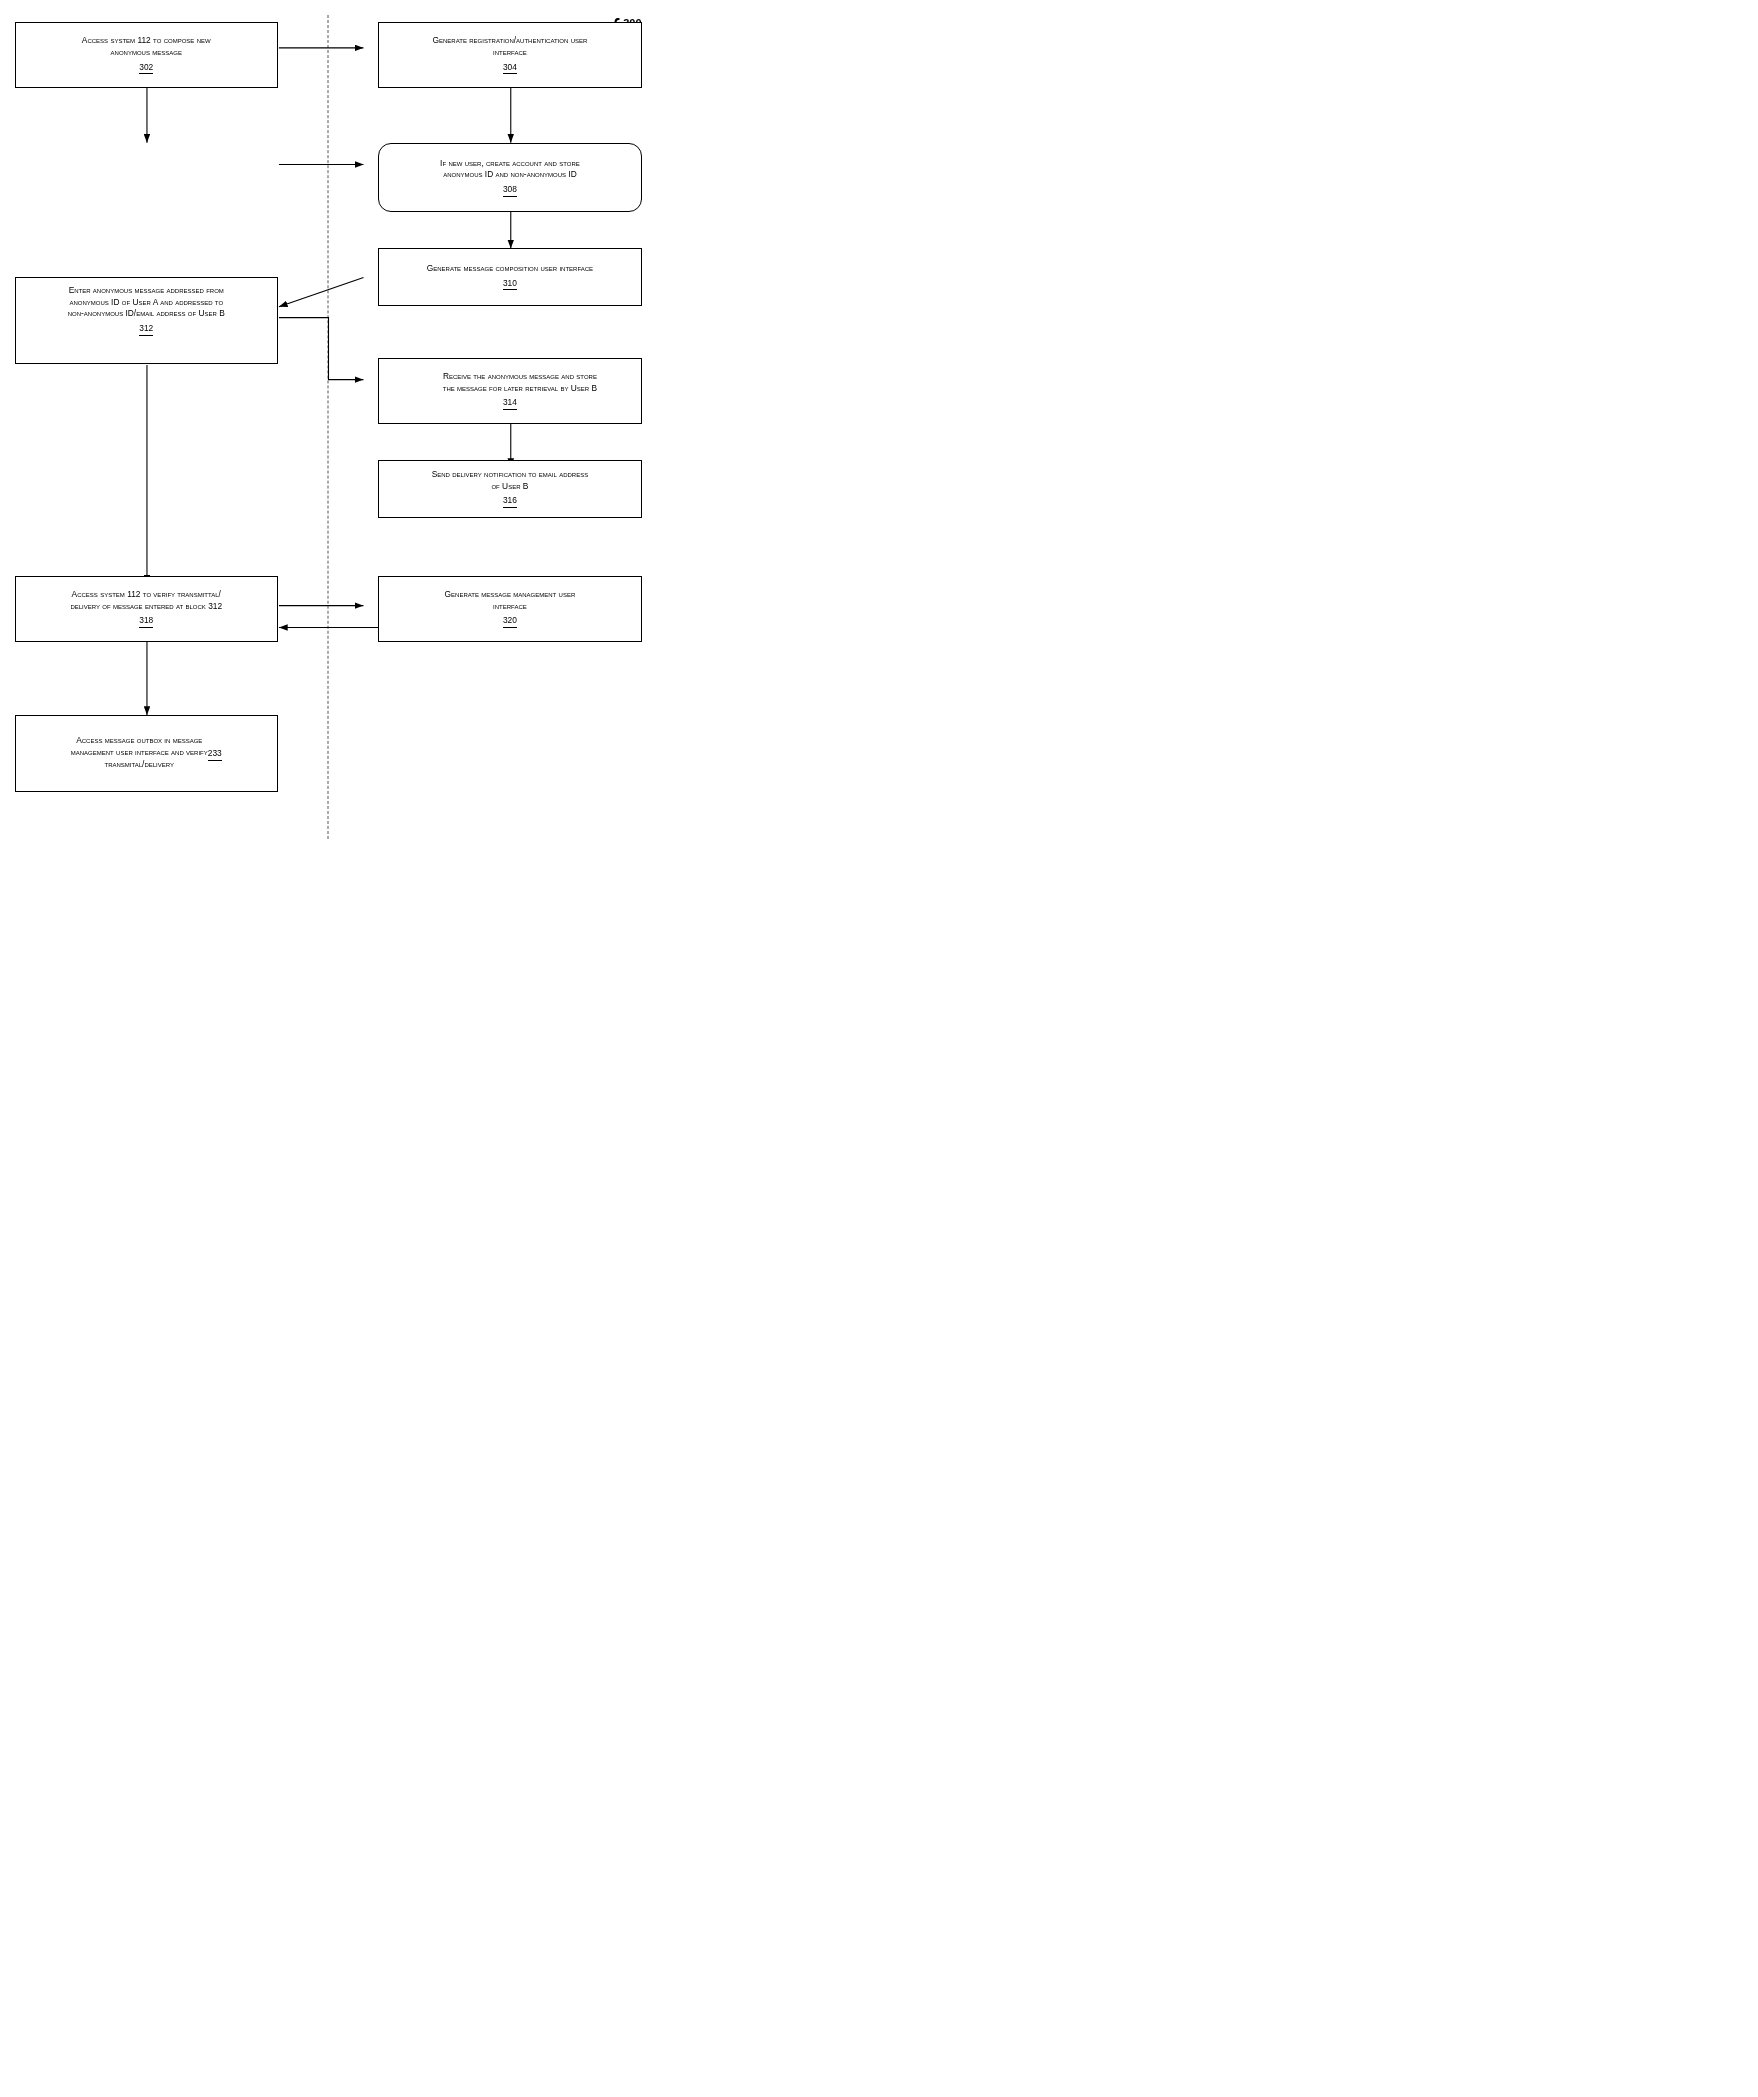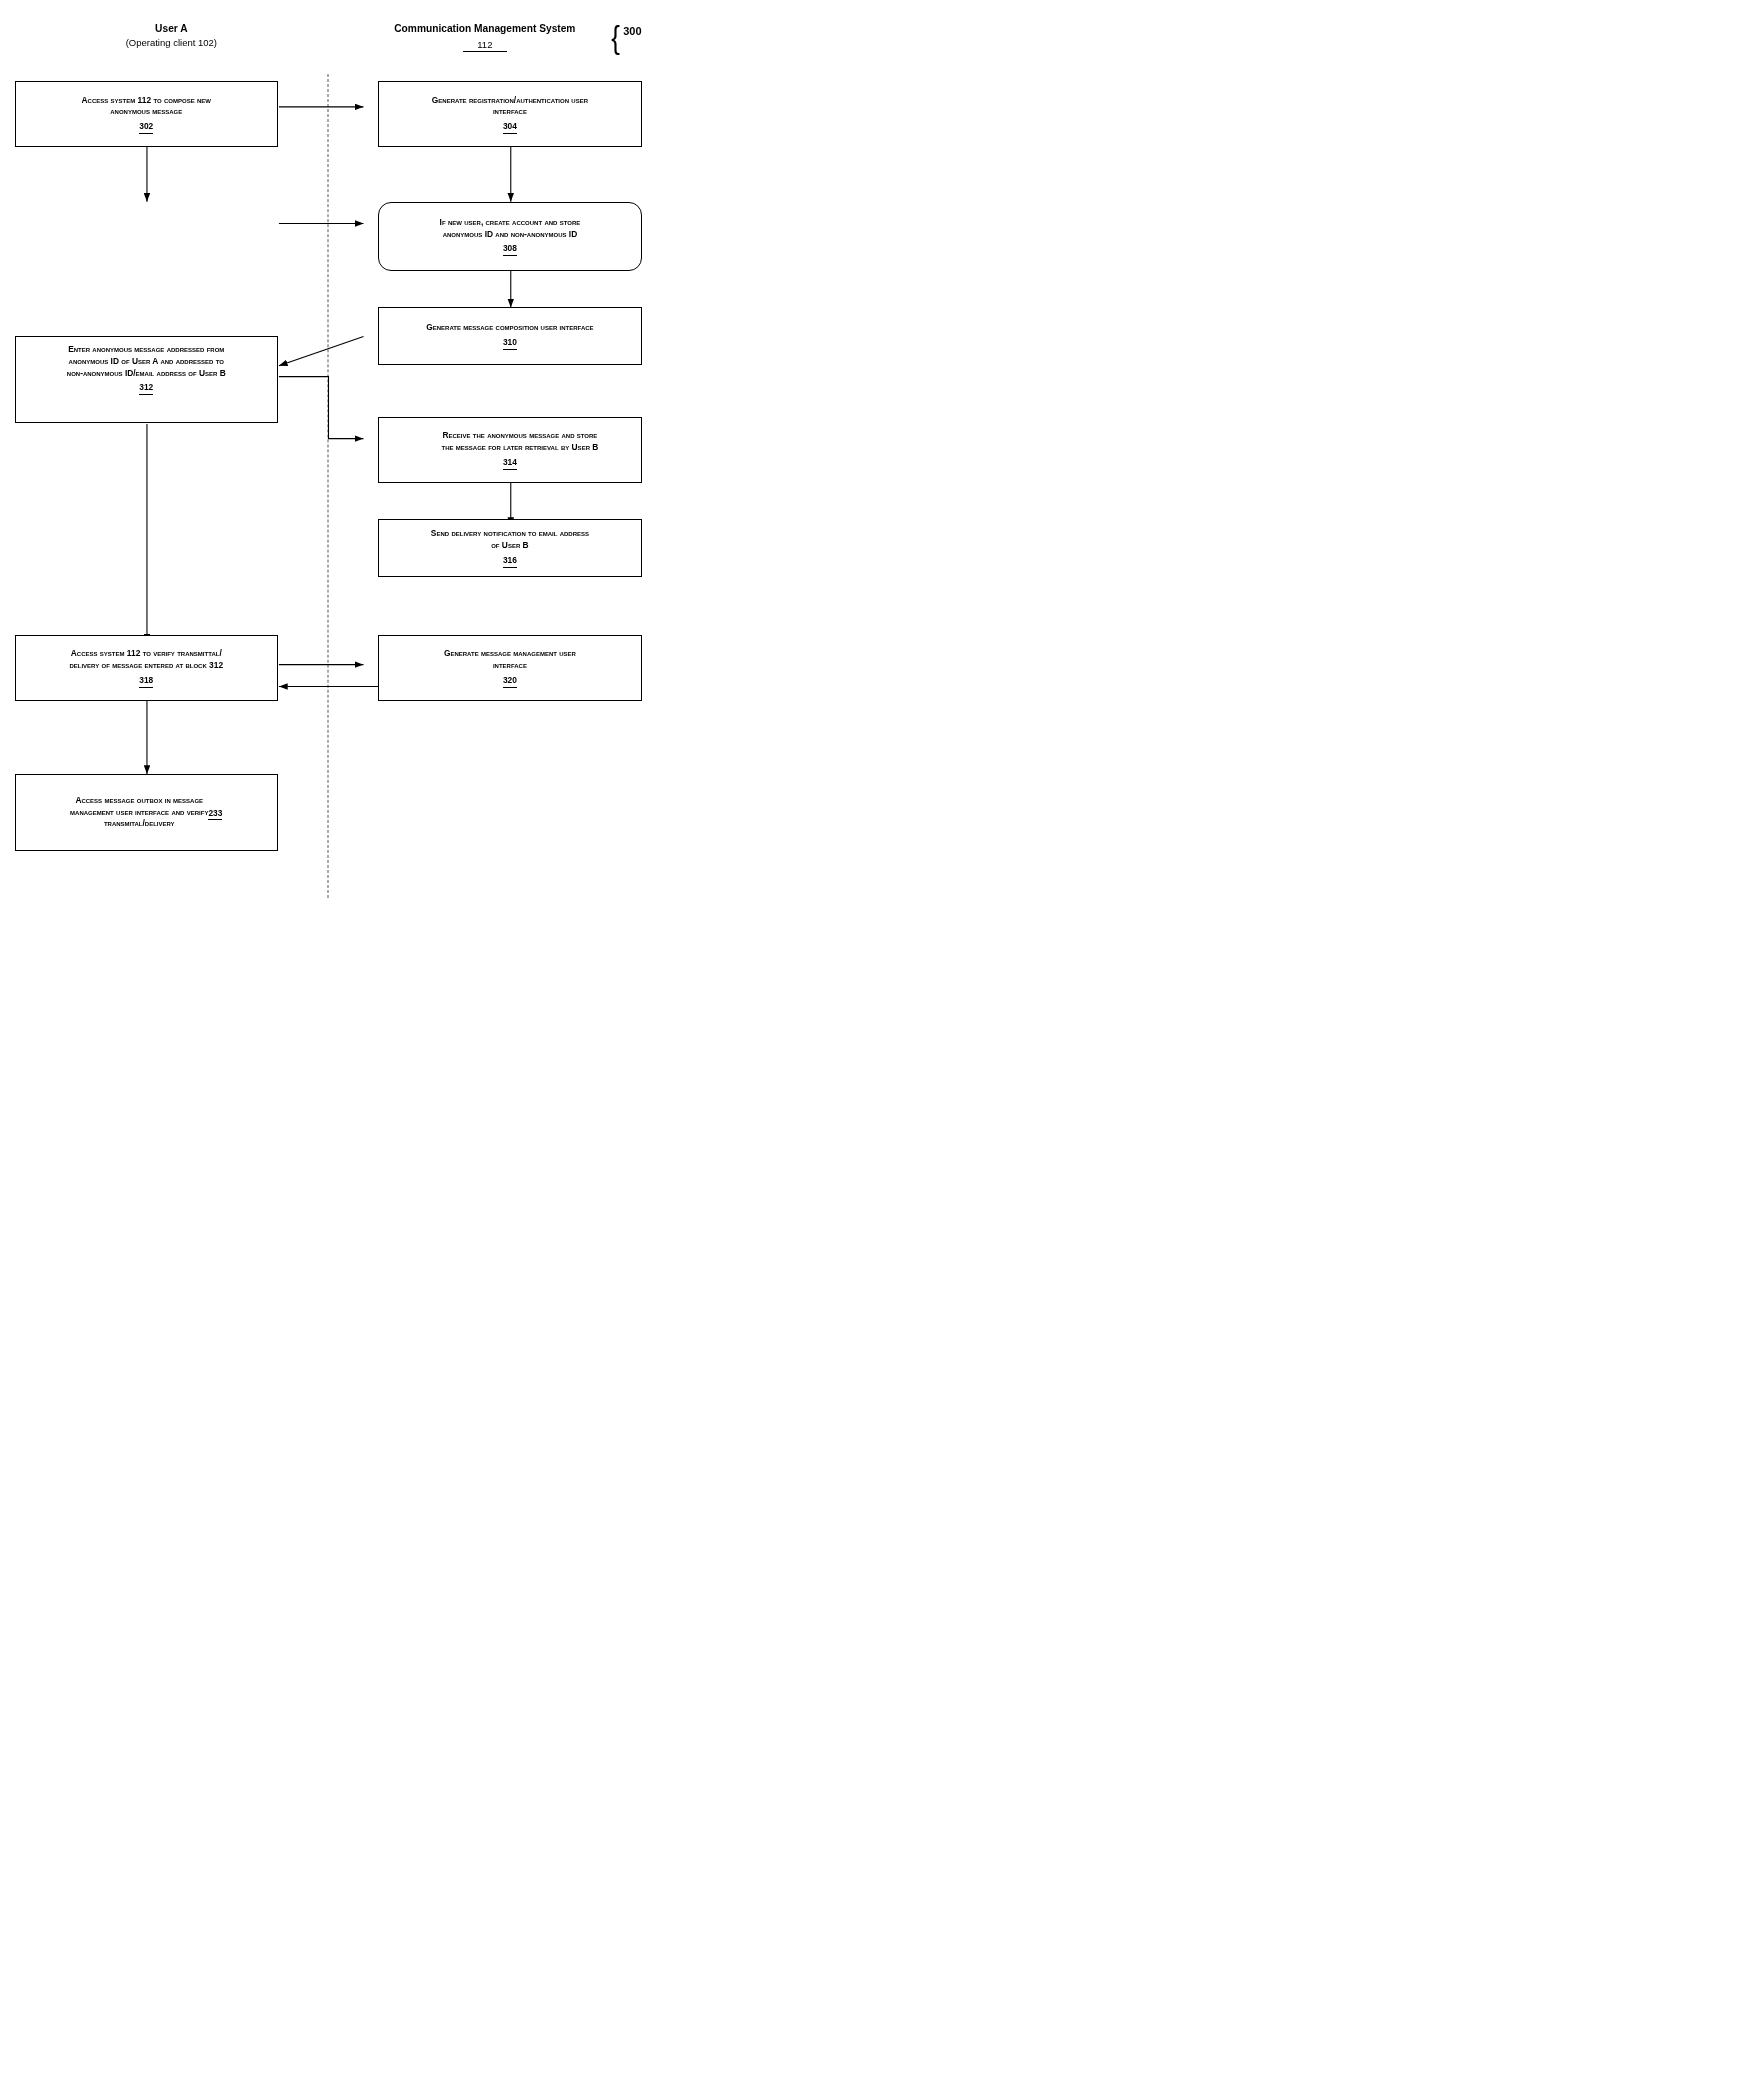--- a/index.html
+++ b/index.html
@@ -45,21 +45,20 @@
       min-width: 44px;
       text-align: center;
       font-size: 9.5px;
       margin-top: 1.5px;
     }
 
     
     .flow-area {
       position: relative;
       width: 100%;
-      font-weight: bold;
     }
 
     
     .divider {
       position: absolute;
       left: 50%;
       top: 0;
       bottom: 0;
       border-left: 1.5px dashed #555;
       transform: translateX(-50%);
@@ -112,34 +111,20 @@
 </head>
 <body>
 
 <div class="diagram-container">
 
   <div style="position:absolute; top:0; right:0; text-align:right;">
     <span style="font-size:26px; font-weight:normal; display:inline-block; transform:scaleY(1.2);">{</span>
     <span style="font-size:11px; font-weight:bold; vertical-align:top; margin-top:2.9px; display:inline-block;">300</span>
   </div>
 
-  <div class="headers">
-    <div class="col-header">
-      <div class="title">
-        <span>User A</span>
-      </div>
-      <div style="font-size:9.5px;">(Operating client 102)</div>
-    </div>
-    <div class="col-header">
-      <div class="title">
-        <span>Communication Management System</span>
-      </div>
-      <div class="underline">112</div>
-    </div>
-  </div>
 
   <div class="flow-area" style="height:824px;">
 
     <div class="divider"></div>
 
     <svg class="arrows-svg" xmlns="http://www.w3.org/2000/svg" viewBox="0 0 860 1130" width="627" height="824">
       <defs>
         <marker id="arrowhead" markerWidth="8" markerHeight="6" refX="8" refY="3" orient="auto">
           <polygon points="0 0, 8 3, 0 6" fill="#000"></polygon>
         </marker>

